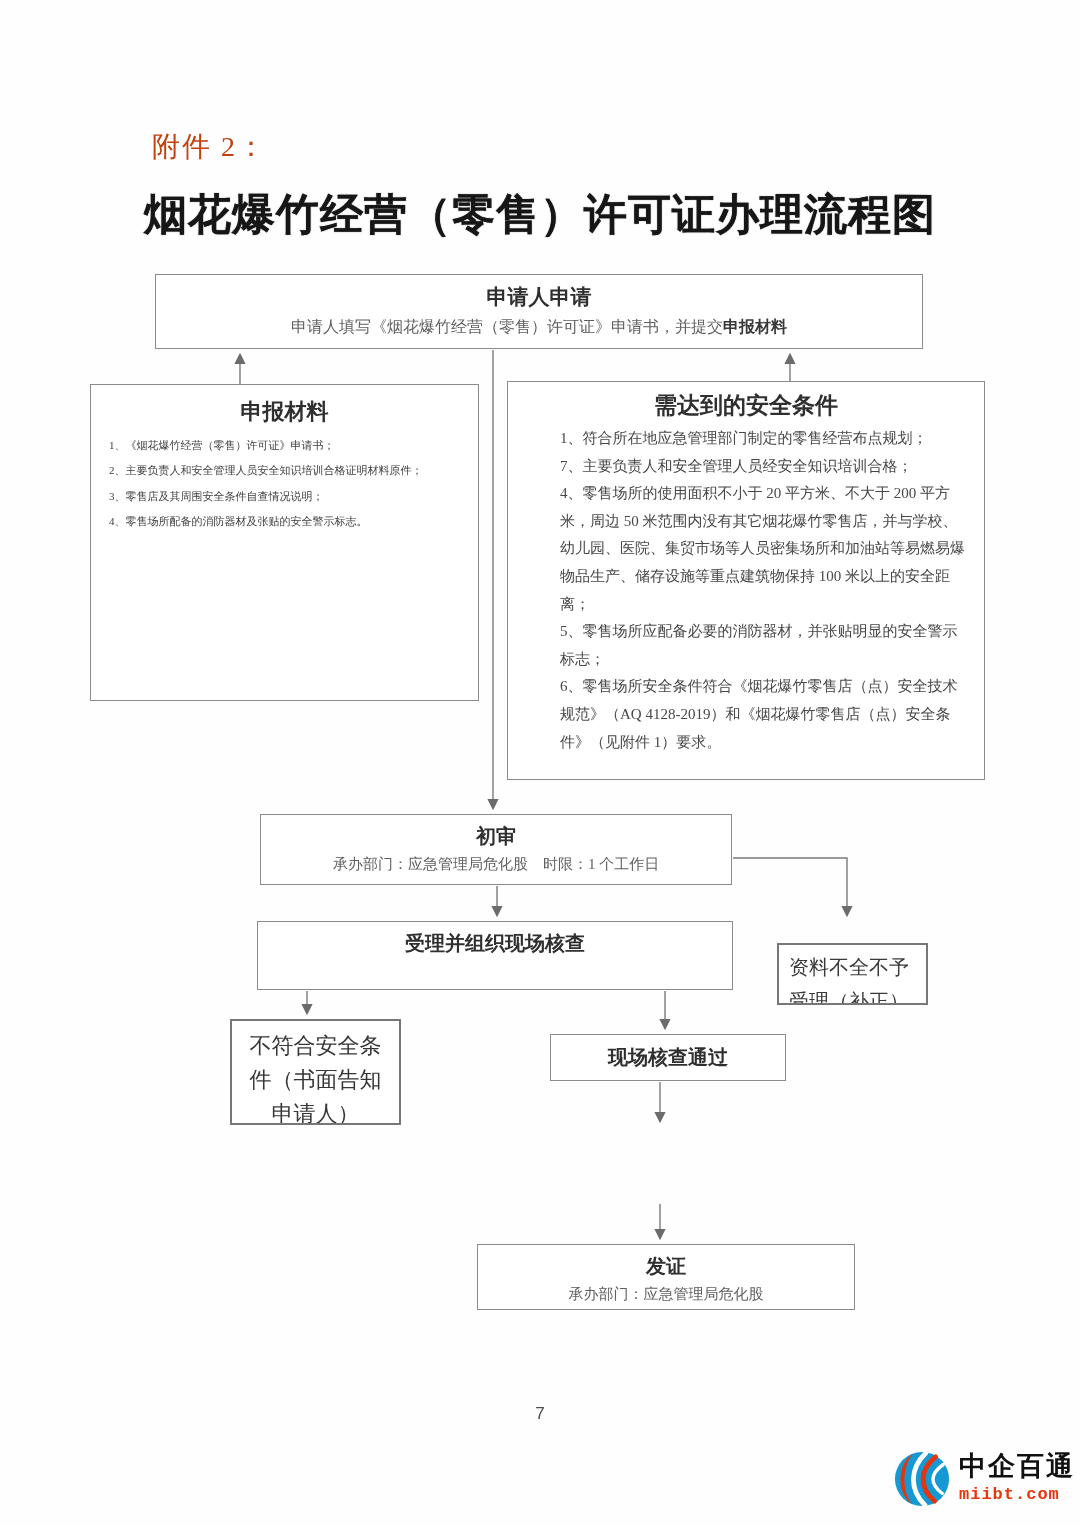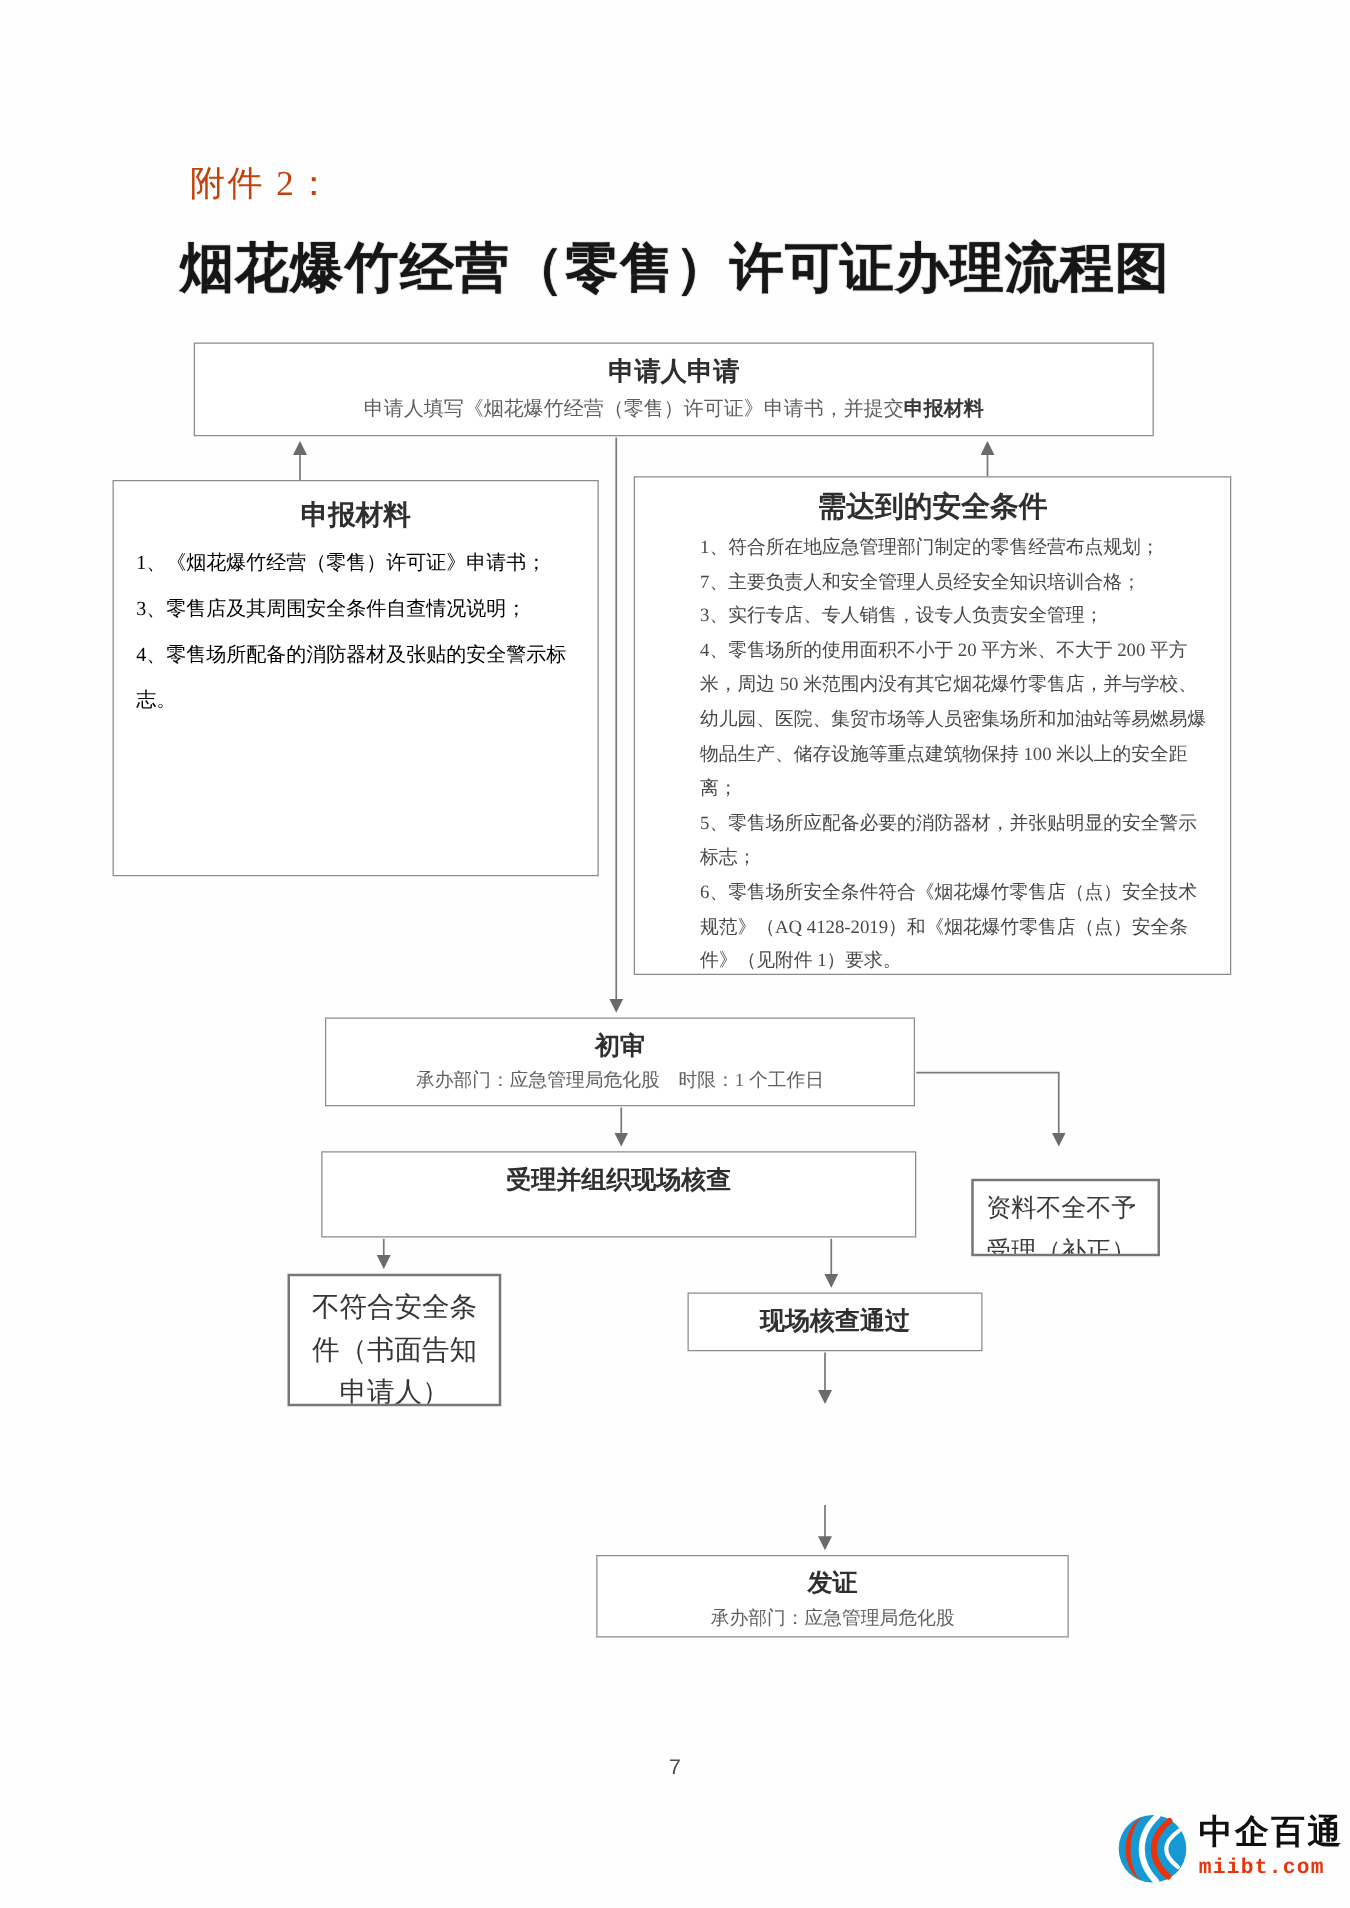--- a/index.html
+++ b/index.html
@@ -33,21 +33,21 @@
 
   .apply{left:155px;top:274px;width:768px;height:75px;padding-top:8px;}
   .apply .box-title{font-size:21px;}
   .apply .box-sub{font-size:16px;margin-top:6px;}
 
   .materials{left:90px;top:384px;width:389px;height:317px;padding:10px 18px;}
   .materials .box-title{font-size:22px;margin:2px 0 6px 0;}
   .safety{left:507px;top:381px;width:478px;height:399px;padding:6px 14px;}
   .safety .box-title{font-size:23px;margin:2px 0 4px 0;}
   ul.items{list-style:none;margin:0;padding:0;}
-  .materials ul.items li{font-size:16px;line-height:2.3;color:#000000;}
+  .materials ul.items li{font-size:11px;line-height:2.3;color:#404040;}
   .safety ul.items li{font-size:15px;line-height:1.84;color:#474747;margin-left:38px;}
 
   .step .box-title{font-size:20px;margin-top:8px;}
   .step .box-sub{font-size:15px;margin-top:5px;color:#606060;}
   .first-review{left:260px;top:814px;width:472px;height:71px;}
   .acceptance{left:257px;top:921px;width:476px;height:69px;}
   .make-cert{left:432px;top:1127px;width:434px;height:76px;}
   .issue-cert{left:477px;top:1244px;width:378px;height:66px;}
 
   .incomplete{
@@ -102,31 +102,31 @@
 
   <div class="box apply">
     <div class="box-title">申请人申请</div>
     <div class="box-sub"><span>申请人填写《烟花爆竹经营（零售）许可证》申请书，并提交</span><span class="bold">申报材料</span></div>
   </div>
 
   <div class="box materials">
     <div class="box-title">申报材料</div>
     <ul class="items">
       <li>1、《烟花爆竹经营（零售）许可证》申请书；</li>
+      <li>2、主要负责人和安全管理人员安全知识培训合格证明材料原件；</li>
       <li>3、零售店及其周围安全条件自查情况说明；</li>
       <li>4、零售场所配备的消防器材及张贴的安全警示标志。</li>
     </ul>
   </div>
 
   <div class="box safety">
     <div class="box-title">需达到的安全条件</div>
     <ul class="items">
       <li>1、符合所在地应急管理部门制定的零售经营布点规划；</li>
       <li>7、主要负责人和安全管理人员经安全知识培训合格；</li>
-      <li>3、实行专店、专人销售，设专人负责安全管理；</li>
       <li>4、零售场所的使用面积不小于 20 平方米、不大于 200 平方米，周边 50 米范围内没有其它烟花爆竹零售店，并与学校、幼儿园、医院、集贸市场等人员密集场所和加油站等易燃易爆物品生产、储存设施等重点建筑物保持 100 米以上的安全距离；</li>
       <li>5、零售场所应配备必要的消防器材，并张贴明显的安全警示标志；</li>
       <li>6、零售场所安全条件符合《烟花爆竹零售店（点）安全技术规范》（AQ 4128-2019）和《烟花爆竹零售店（点）安全条件》（见附件 1）要求。</li>
     </ul>
   </div>
 
   <div class="box step first-review">
     <div class="box-title">初审</div>
     <div class="box-sub">承办部门：应急管理局危化股　时限：1 个工作日</div>
   </div>

